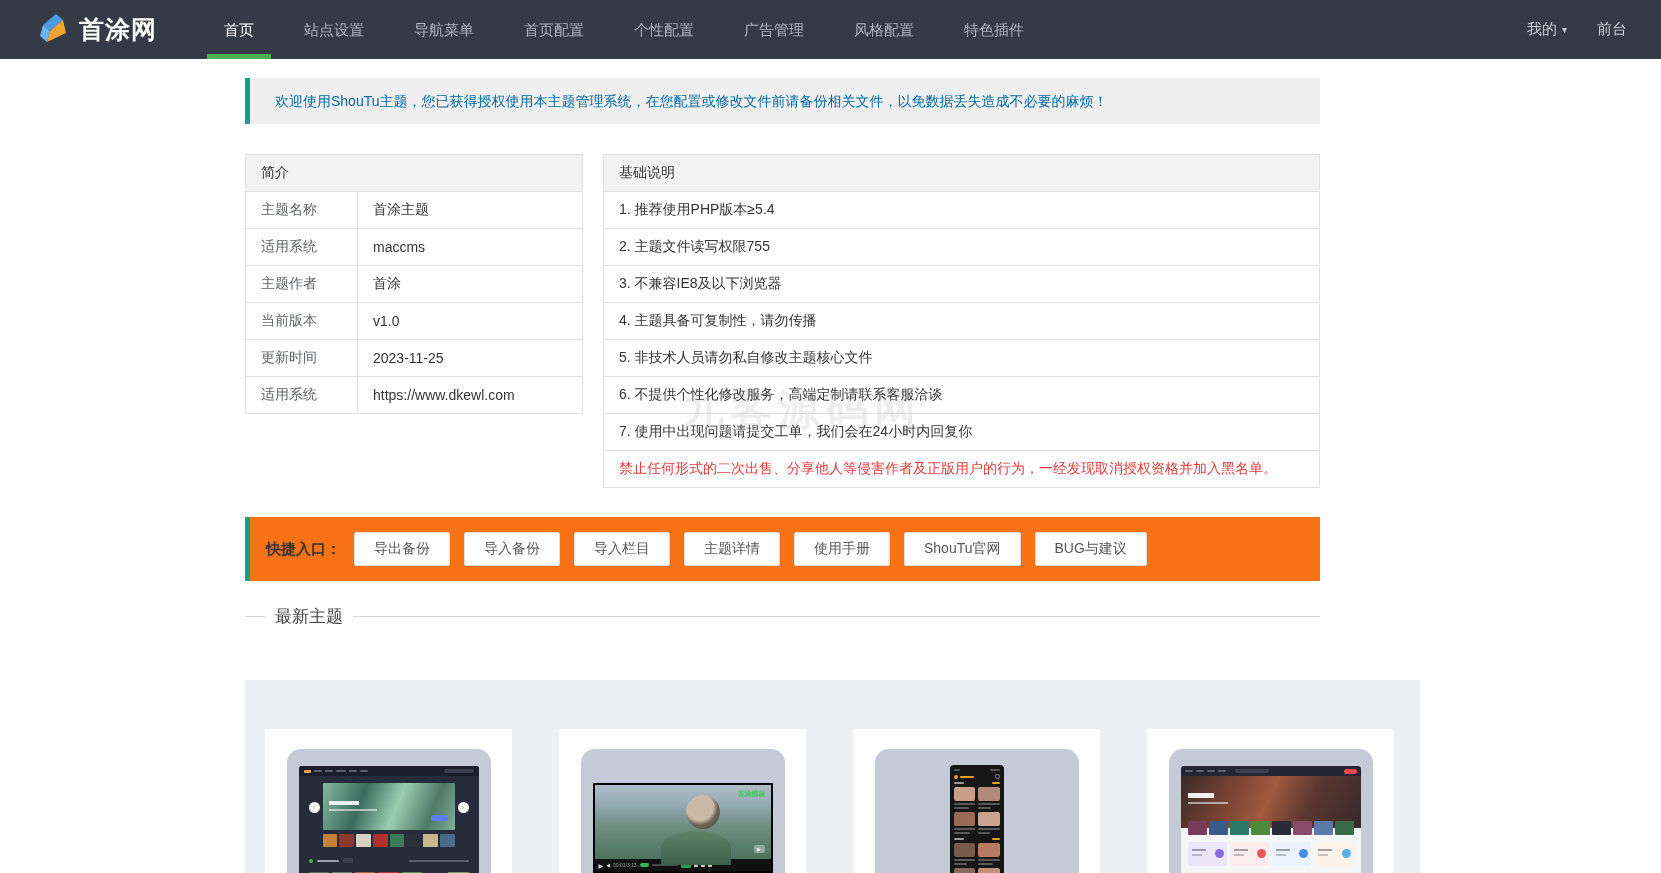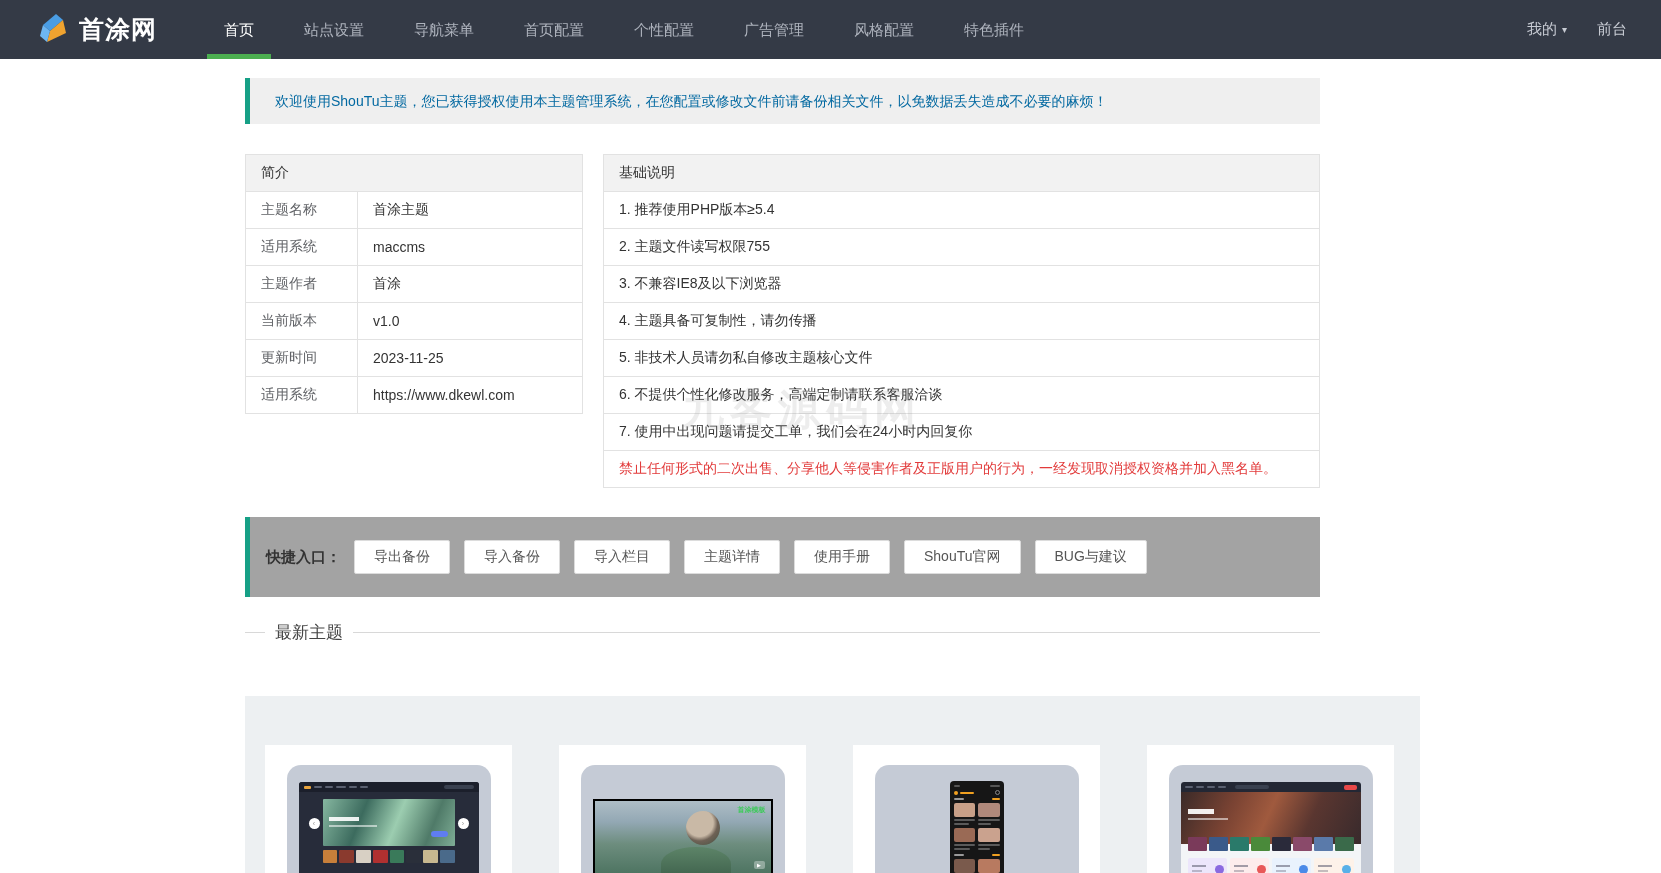--- a/index.html
+++ b/index.html
@@ -30,22 +30,22 @@
   table { border-collapse:collapse; font-size:14px; color:#333; }
   .intro-table { width:338px; }
   .info-table { width:717px; }
   th,td { border:1px solid #e2e2e2; height:37px; padding:0 15px; text-align:left; font-weight:normal; }
   th { background:#f2f2f2; color:#333; }
   .intro-table td.lbl { width:112px; color:#606266; }
   .intro-table td.val { color:#333; }
   .warn-row td { color:#e23b3b; }
 
   
-  .quickbar { margin-top:29px; background:#a3a3a3; border-left:5px solid #16a086;
-    height:80px; display:flex; align-items:center; padding-left:16px; }
+  .quickbar { margin-top:29px; background:#f97316; border-left:5px solid #16a086;
+    height:64px; display:flex; align-items:center; padding-left:16px; }
   .quick-label { font-size:15px; font-weight:bold; color:#333; margin-right:13px; }
   .qbtn { background:#fff; border:1px solid #dcdcdc; border-radius:2px; height:34px;
     padding:0 19px; font-size:14px; color:#555; margin-right:14px; cursor:pointer;
     font-family:"Liberation Sans","DejaVu Sans",sans-serif; }
 
   
   .section-head { margin-top:24px; display:flex; align-items:center; height:22px; }
   .section-head::before { content:""; width:20px; height:1px; background:#d8d8d8; margin-right:10px; }
   .section-head::after { content:""; flex:1; height:1px; background:#d8d8d8; margin-left:10px; }
   .section-title { font-size:17px; color:#444; }

